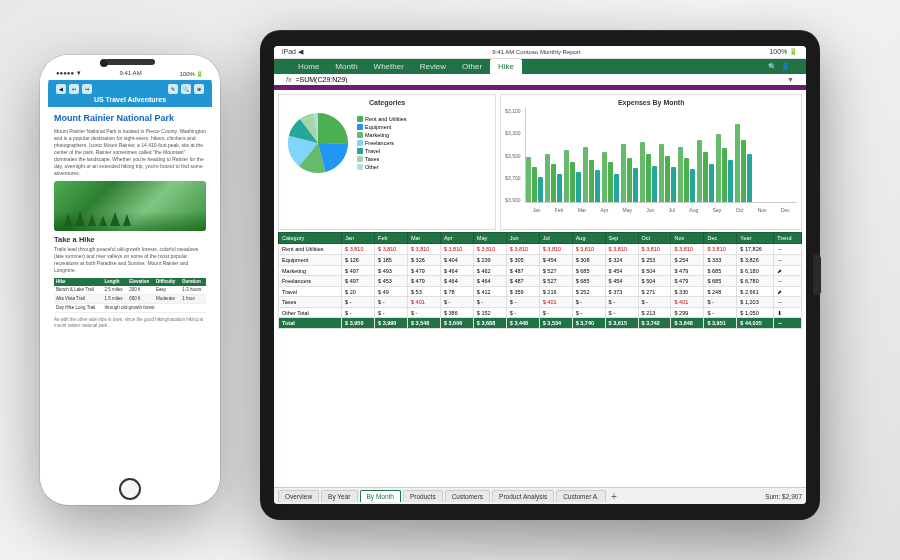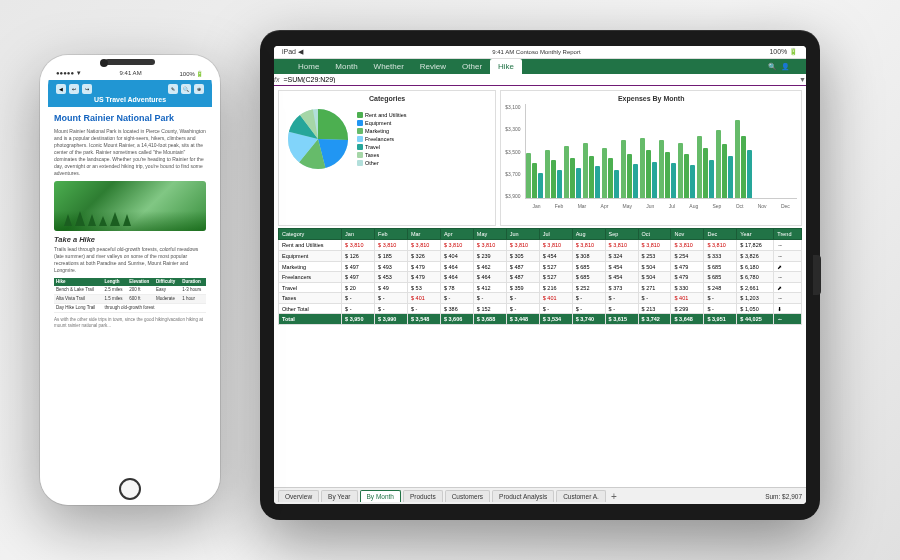--- a/index.html
+++ b/index.html
@@ -132,23 +132,23 @@
     .toolbar-divider {
       width: 1px;
       height: 14px;
       background: #ccc;
       margin: 0 2px;
     }
 
     .formula-bar {
       display: flex;
       align-items: center;
-      padding: 2px 0;
-      background: #fff;
-      border-bottom: 1px solid #701a75;
+      padding: 2px 12px;
+      background: #fff;
+      border-bottom: 5px solid #701a75;
       font-size: 7px;
       gap: 4px;
     }
 
     .formula-bar .fx-label {
       font-style: italic;
       color: #666;
     }
 
     .formula-input {
@@ -511,21 +511,20 @@
       border-left: 4px solid transparent;
       border-right: 4px solid transparent;
       border-bottom: 12px solid #1b5e20;
     }
 
     .section-title {
       font-size: 7.5px;
       font-weight: bold;
       color: #333;
       margin-bottom: 2px;
-      font-style: italic;
     }
 
     .hike-table {
       width: 100%;
       border-collapse: collapse;
       font-size: 4.5px;
       margin-top: 2px;
     }
 
     .hike-table th {

